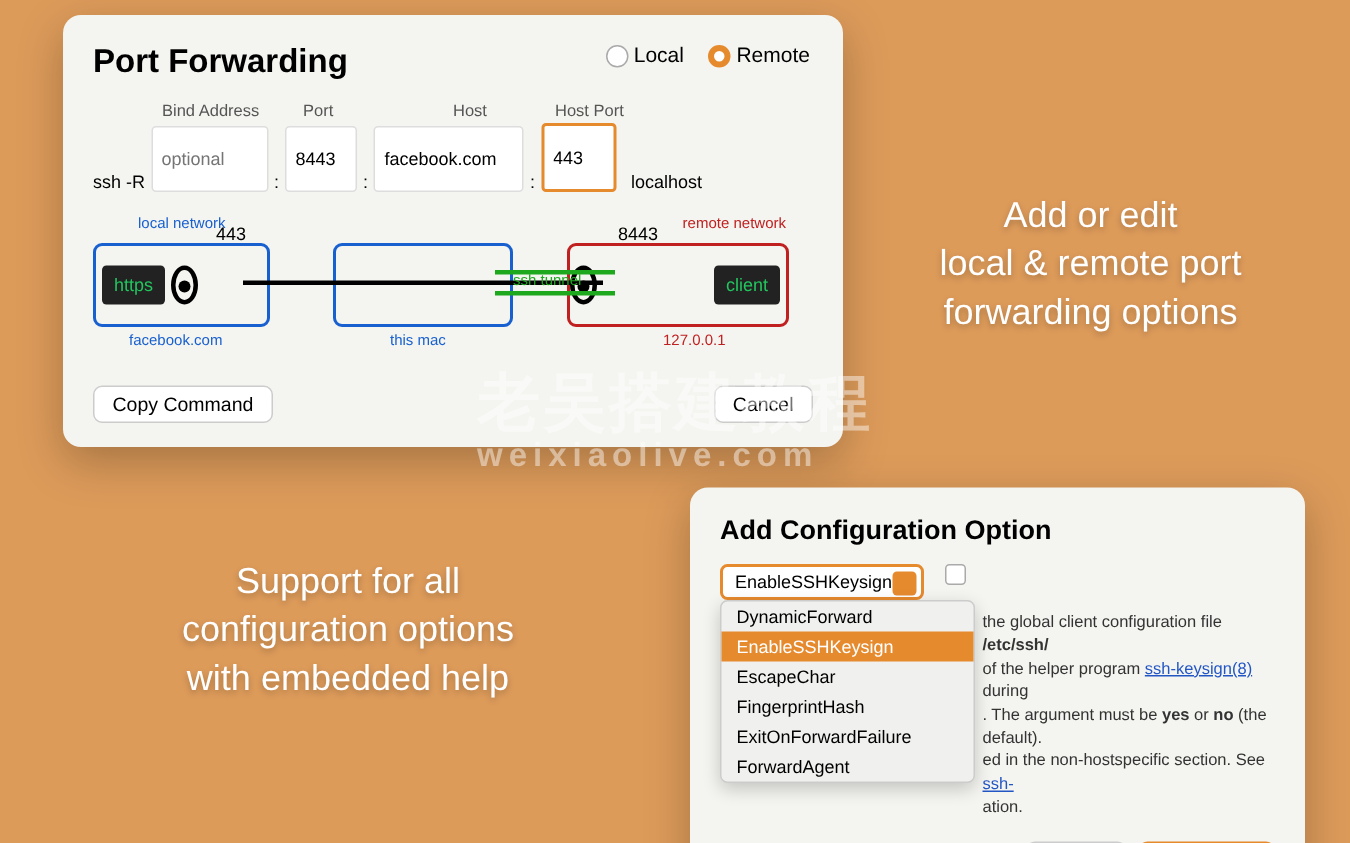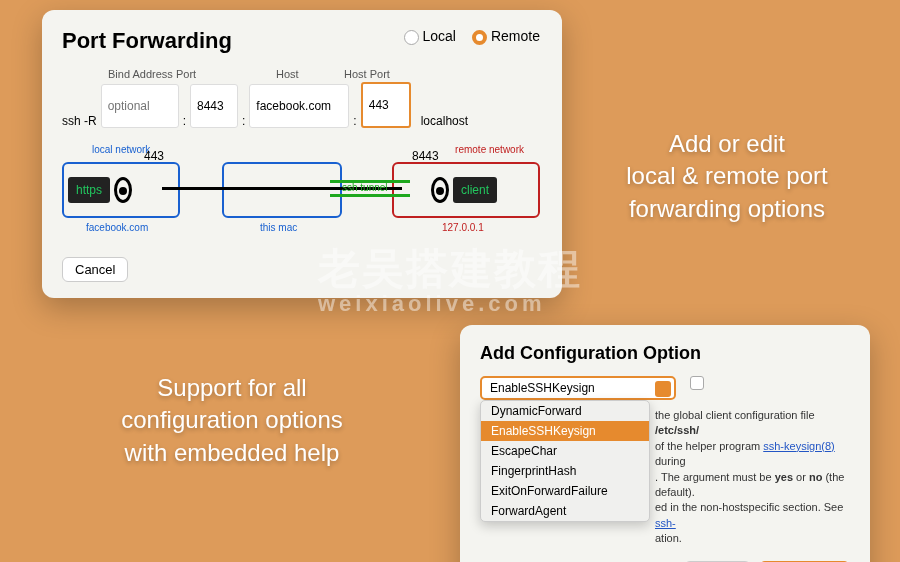--- a/index.html
+++ b/index.html
@@ -18,42 +18,42 @@
     box-shadow: 0 10px 30px rgba(0,0,0,.25);
     padding: 18px 20px 16px;
   }
   .panel1 { left: 42px; top: 10px; width: 520px; }
   .panel2 { left: 460px; top: 325px; width: 410px; }
   .title { font-size: 22px; font-weight: 600; }
   .radio-row { position: absolute; top: 18px; right: 22px; display: flex; gap: 16px; align-items: center; font-size: 14px; }
   .radio { width: 15px; height: 15px; border-radius: 50%; border: 1px solid #aaa; display: inline-block; margin-right: 4px; vertical-align: middle; background:#fff; }
   .radio.on { border: 4px solid #e68a2e; width: 15px; height: 15px; }
   .labels-row { display: flex; gap: 0; margin-top: 14px; font-size: 11px; color: #555; padding-left: 46px; }
-  .labels-row span:nth-child(1){ width:68px; } .labels-row span:nth-child(2){ width:60px; } .labels-row span:nth-child(3){ width:108px;padding-left:40px; } .labels-row span:nth-child(4){ width:80px; }
+  .labels-row span:nth-child(1){ width:94px; } .labels-row span:nth-child(2){ width:60px; } .labels-row span:nth-child(3){ width:108px;padding-left:40px; } .labels-row span:nth-child(4){ width:80px; }
   .cmd-row { display: flex; align-items: flex-end; gap: 4px; margin-top: 2px; font-size: 12px; }
   .inp { background:#fff; border:1px solid #ddd; border-radius:3px; padding:21px 6px; font-size:12px; height:22px; }
   .inp.hl { border:2px solid #e68a2e; }
   .diagram { position: relative; height: 105px; margin-top: 10px; }
   .netlbl { position:absolute; font-size:10px; }
   .blue { color:#1860d0; } .red { color:#c02020; } .green { color:#1ea81e; }
   .box { position:absolute; border:2px solid; border-radius:6px; height:56px; top:24px; display:flex; align-items:center; }
   .box.blue { border-color:#1860d0; } .box.red { border-color:#c02020; }
   .chip { background:#222; color:#22c55e; border-radius:3px; padding:6px 8px; font-size:12px; margin:0 4px; }
   .socket { width:18px; height:26px; border:3px solid #000; border-radius:50%; position:relative; }
   .socket::before { content:''; position:absolute; width:8px; height:8px; background:#000; border-radius:50%; top:7px; left:2px; }
   .wire { position:absolute; height:3px; background:#000; top:49px; }
   .wire.green { background:#1ea81e; height:3px; }
   .btn { background:#fff; border:1px solid #ccc; border-radius:6px; padding:4px 12px; font-size:13px; cursor:pointer; }
   .btn.primary { background:#e68a2e; color:#fff; border-color:#e68a2e; }
   .btnrow { display:flex; justify-content:space-between; margin-top:14px; align-items:center; }
   .btnrow .right { display:flex; gap:8px; }
   .headline { position:absolute; color:#fff; font-size:24px; text-align:center; line-height:1.35; text-shadow:0 2px 4px rgba(0,0,0,.25); }
   .h1 { left:572px; top:128px; width:310px; }
   .h2 { left:42px; top:372px; width:380px; }
-  .dropdown { position:relative; width:196px; }
+  .dropdown { position:relative; width:136px; }
   .dd-btn { width:100%; background:#fff; border:2px solid #e68a2e; border-radius:5px; padding:3px 22px 3px 8px; font-size:12px; text-align:left; position:relative; }
   .dd-btn::after { content:''; position:absolute; right:3px; top:3px; width:16px; height:16px; background:#e68a2e; border-radius:3px; }
   .dd-list { position:absolute; top:24px; left:0; width:170px; background:#f0f0ee; border:1px solid #ccc; border-radius:5px; box-shadow:0 4px 12px rgba(0,0,0,.2); font-size:12px; z-index:5; }
   .dd-list div { padding:3px 10px; }
   .dd-list div.sel { background:#e68a2e; color:#fff; }
   .help { font-size:11px; color:#333; line-height:1.4; margin-top:8px; padding-left:175px; min-height:95px; }
   .help a { color:#2356c5; text-decoration:underline; }
   .checkbox { width:14px; height:14px; border:1px solid #aaa; border-radius:3px; background:#fff; display:inline-block; }
   .wm { position:absolute; left:50%; top:50%; transform:translate(-50%,-50%); font-size:42px; color:rgba(255,255,255,.45); font-weight:700; text-align:left; pointer-events:none; letter-spacing:2px; line-height:1.1; }
   .wm small { font-size:22px; display:block; letter-spacing:4px; }
@@ -89,36 +89,37 @@
     <span class="netlbl blue" style="left:30px;top:6px">local network</span>
     <span class="netlbl red" style="right:18px;top:6px">remote network</span>
     <span class="netlbl" style="left:82px;top:11px;font-size:12px;color:#000">443</span>
     <span class="netlbl" style="left:350px;top:11px;font-size:12px;color:#000">8443</span>
 
     <div class="box blue" style="left:0;width:118px">
       <span class="chip">https</span>
       <span class="socket"></span>
     </div>
     <div class="box blue" style="left:160px;width:120px"></div>
-    <div class="box red" style="left:330px;width:148px;justify-content:center">
+    <div class="box red" style="left:316px;width:148px;justify-content:space-between">
       <span class="socket"></span>
       <span class="chip">client</span>
     </div>
 
     <div class="wire" style="left:100px;width:240px"></div>
     <div class="wire green" style="left:268px;width:80px;top:42px"></div>
     <div class="wire green" style="left:268px;width:80px;top:56px"></div>
 
     <span class="netlbl blue" style="left:24px;top:84px">facebook.com</span>
     <span class="netlbl blue" style="left:198px;top:84px">this mac</span>
     <span class="netlbl green" style="left:280px;top:44px">ssh tunnel</span>
     <span class="netlbl red" style="left:380px;top:84px">127.0.0.1</span>
   </div>
 
   <div class="btnrow">
+    <button class="btn">Copy Command</button>
     <div class="right">
       <button class="btn">Cancel</button>
     </div>
   </div>
 </div>
 
 <div class="headline h1">Add or edit<br>local &amp; remote port<br>forwarding options</div>
 <div class="headline h2">Support for all<br>configuration options<br>with embedded help</div>
 
 <div class="panel panel2">

